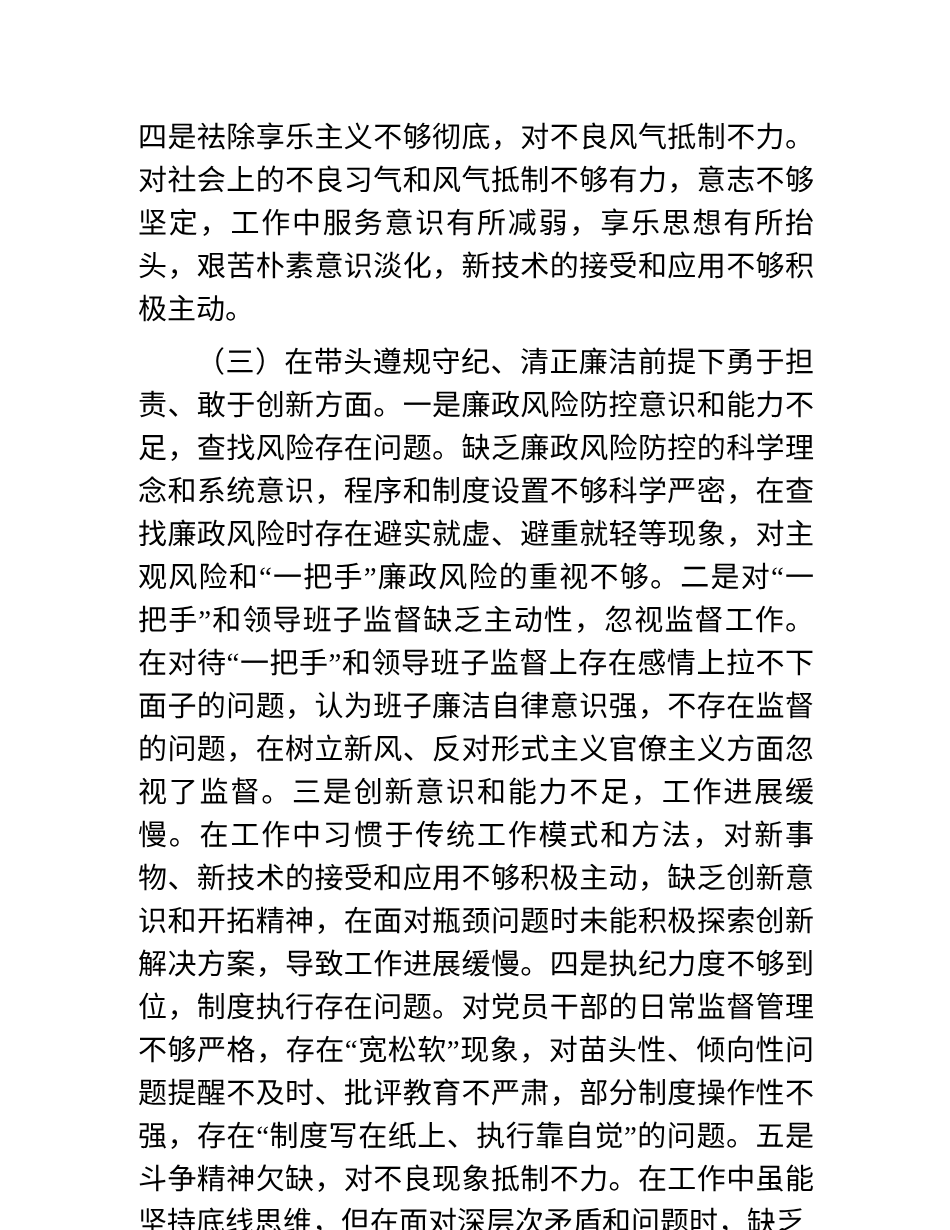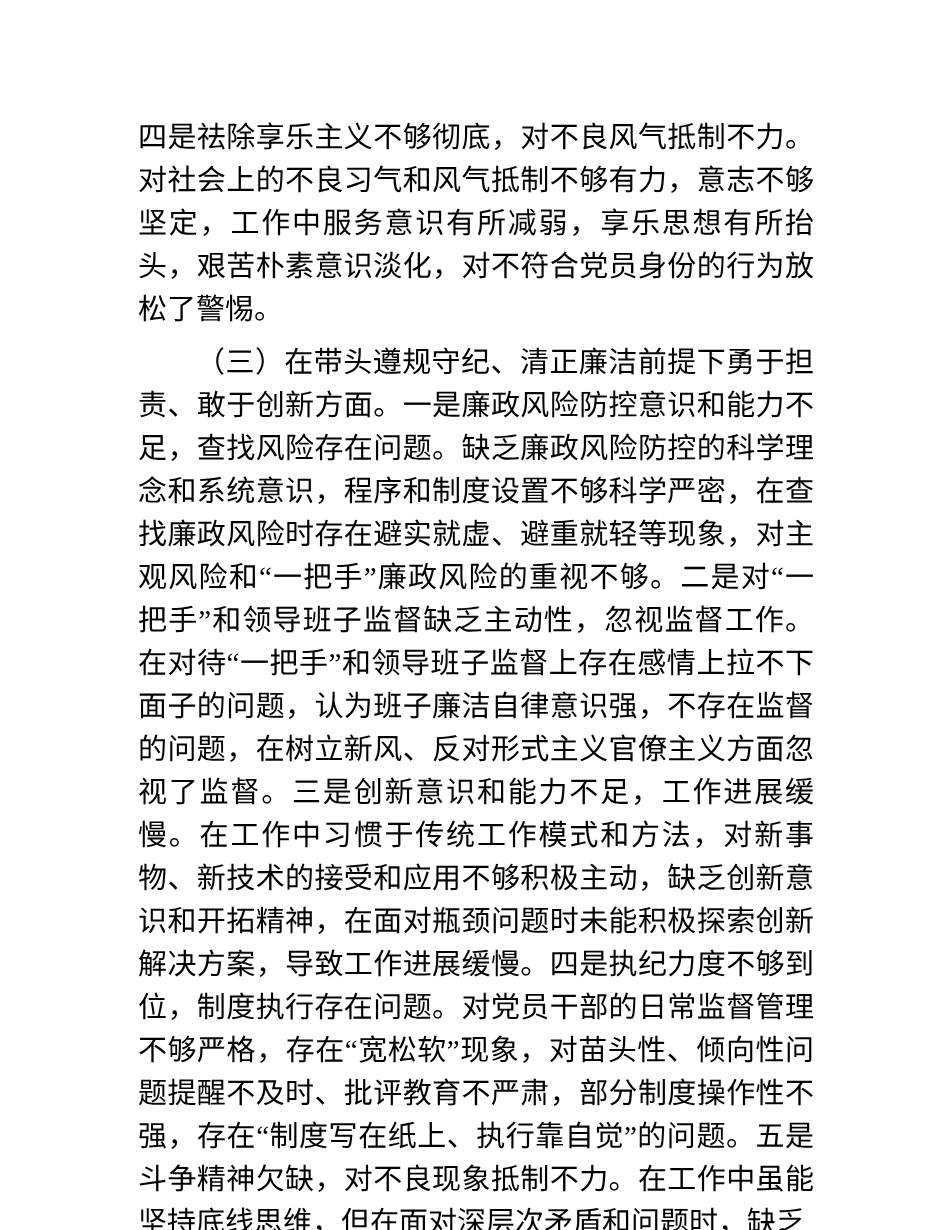--- a/index.html
+++ b/index.html
@@ -36,16 +36,16 @@
   .content p.para-indent {
     text-indent: 58px;
     margin-top: 10px;
   }
 </style>
 </head>
 <body>
 
 <div class="page">
   <div class="content">
-    <p>四是祛除享乐主义不够彻底，对不良风气抵制不力。对社会上的不良习气和风气抵制不够有力，意志不够坚定，工作中服务意识有所减弱，享乐思想有所抬头，艰苦朴素意识淡化，对不符合党员身份的行为放松了警惕。</p>
+    <p>四是祛除享乐主义不够彻底，对不良风气抵制不力。对社会上的不良习气和风气抵制不够有力，意志不够坚定，工作中服务意识有所减弱，享乐思想有所抬头，艰苦朴素意识淡化，新技术的接受和应用不够积极主动。</p>
     <p class="para-indent">（三）在带头遵规守纪、清正廉洁前提下勇于担责、敢于创新方面。一是廉政风险防控意识和能力不足，查找风险存在问题。缺乏廉政风险防控的科学理念和系统意识，程序和制度设置不够科学严密，在查找廉政风险时存在避实就虚、避重就轻等现象，对主观风险和“一把手”廉政风险的重视不够。二是对“一把手”和领导班子监督缺乏主动性，忽视监督工作。在对待“一把手”和领导班子监督上存在感情上拉不下面子的问题，认为班子廉洁自律意识强，不存在监督的问题，在树立新风、反对形式主义官僚主义方面忽视了监督。三是创新意识和能力不足，工作进展缓慢。在工作中习惯于传统工作模式和方法，对新事物、新技术的接受和应用不够积极主动，缺乏创新意识和开拓精神，在面对瓶颈问题时未能积极探索创新解决方案，导致工作进展缓慢。四是执纪力度不够到位，制度执行存在问题。对党员干部的日常监督管理不够严格，存在“宽松软”现象，对苗头性、倾向性问题提醒不及时、批评教育不严肃，部分制度操作性不强，存在“制度写在纸上、执行靠自觉”的问题。五是斗争精神欠缺，对不良现象抵制不力。在工作中虽能坚持底线思维，但在面对深层次矛盾和问题时，缺乏</p>
   </div>
 </div>
 
 </body></html>

